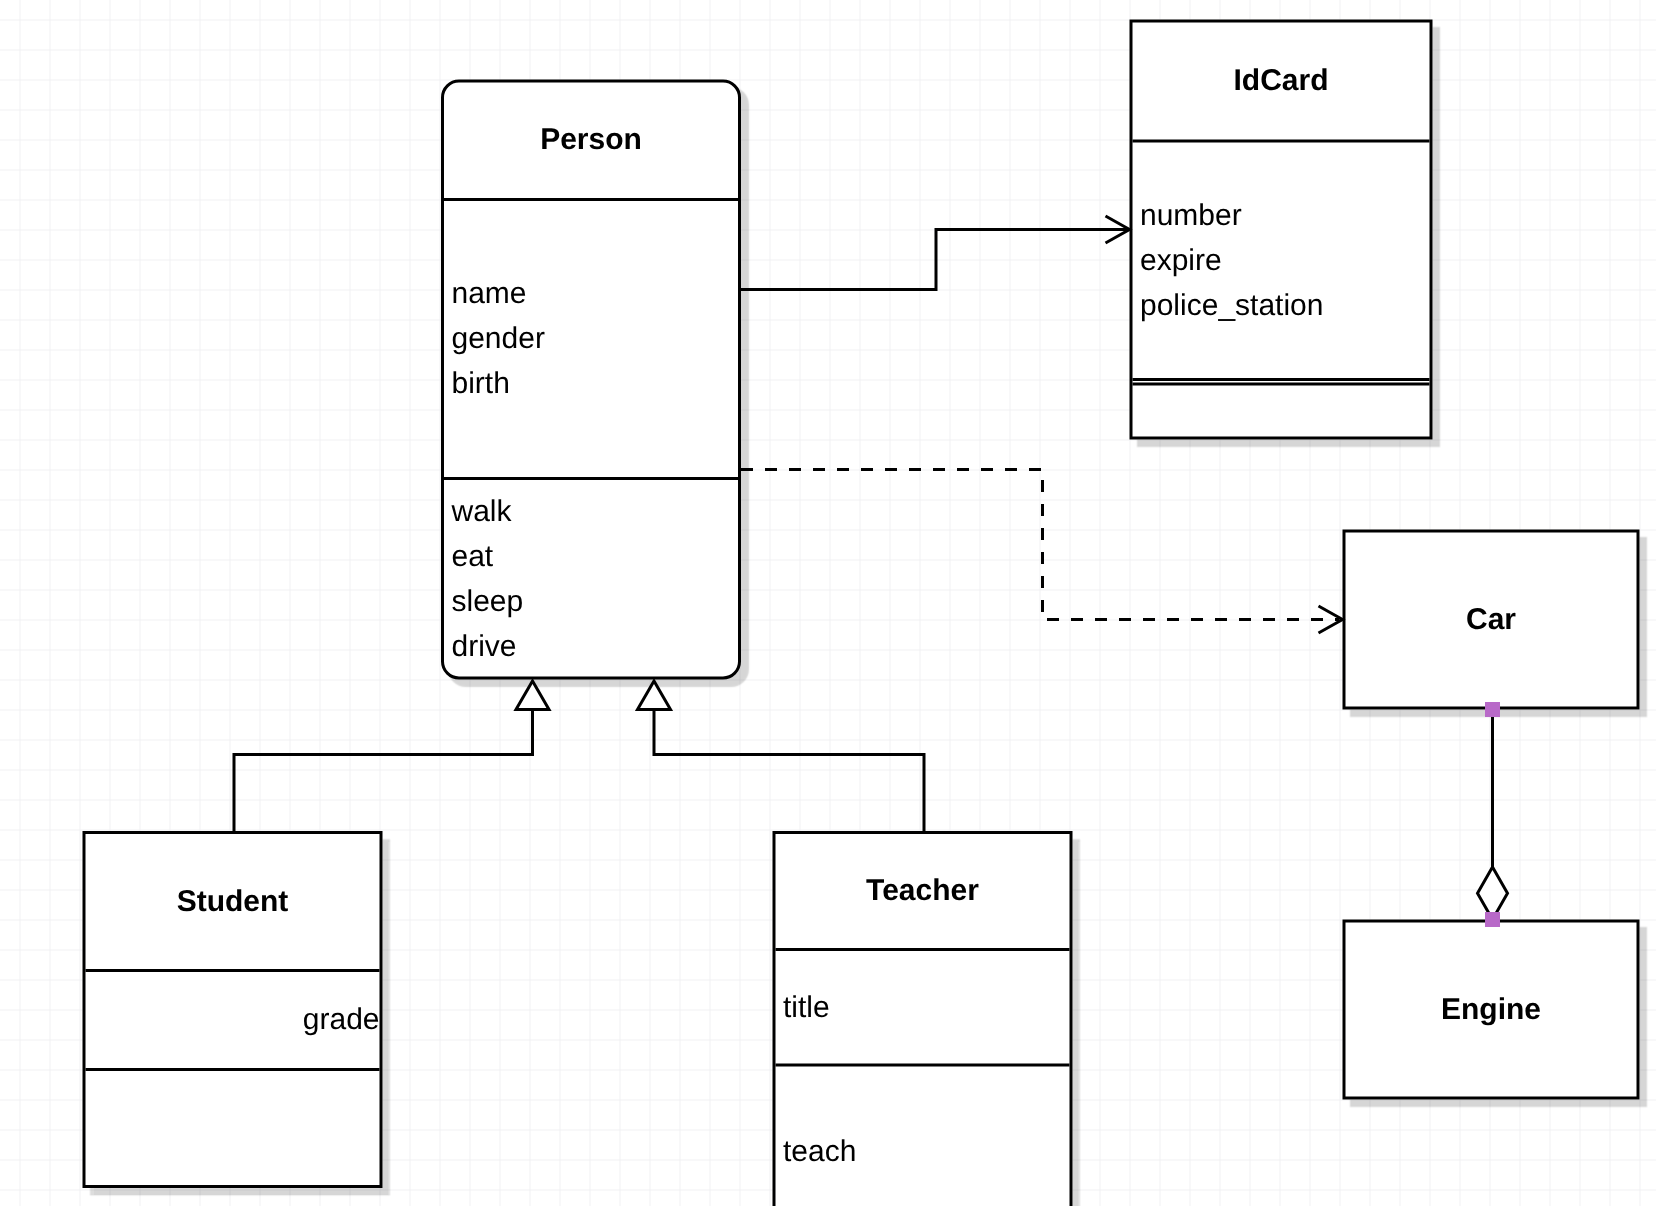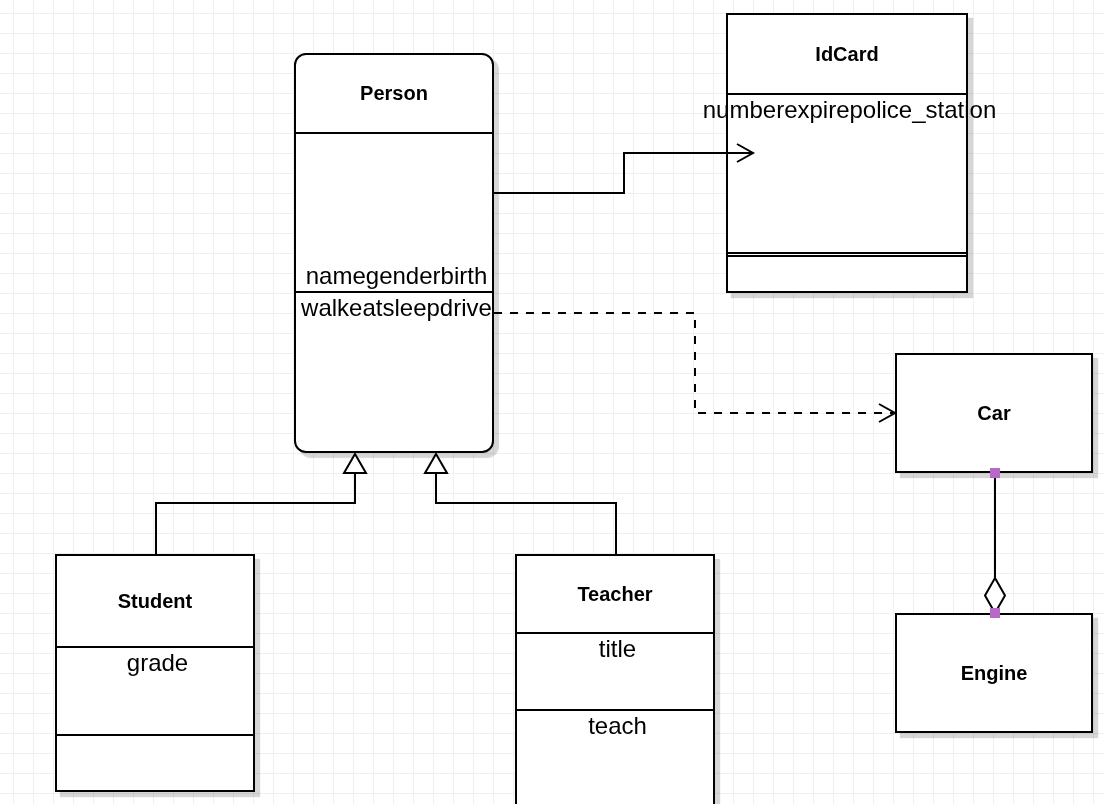--- a/index.html
+++ b/index.html
@@ -26,45 +26,45 @@
     flex-direction:column;
   }
   .umlbox .title{
     display:flex;align-items:center;justify-content:center;
     font-weight:bold;font-size:20px;
     box-sizing:border-box;
     flex:0 0 auto;
   }
   .umlbox .title.with-sep{border-bottom:2px solid #000;}
   .umlbox .comp{
-    display:flex;flex-direction:row;justify-content:center;
-    font-size:24px;line-height:30px;
+    display:flex;flex-direction:column;justify-content:center;
+    font-size:20px;line-height:30px;
     padding-left:5px;
     box-sizing:border-box;
     flex:0 0 auto;
   }
   .umlbox .comp.sep{border-bottom:2px solid #000;}
   .umlbox .comp.grow{flex:1 1 auto;}
   .umlbox .gap1{height:1px;flex:0 0 auto;}
   .umlbox .empty-comp{border-top:2px solid #000;flex:1 1 auto;}
 
   
   #box-person {left:294px;top:53px;width:200px;height:400px;border-radius:12px;}
   #box-person .title{height:79px;}
-  #box-person .attrs{height:159px;align-items:flex-end;}
-  #box-idcard {left:726px;top:13px;width:242px;height:280px;}
+  #box-person .attrs{height:186px;}
+  #box-idcard {left:753px;top:13px;width:202px;height:280px;}
   #box-idcard .title{height:80px;}
   #box-idcard .attrs{height:159px;}
   #box-car    {left:895px;top:353px;width:198px;height:120px;}
   #box-car .title{height:100%;}
   #box-engine {left:895px;top:613px;width:198px;height:120px;}
   #box-engine .title{height:100%;}
   #box-student{left:55px;top:554px;width:200px;height:238px;}
   #box-student .title{height:92px;}
-  #box-student .comp-a{height:88px;}
+  #box-student .comp-a{height:66px;align-items:flex-end;}
   #box-teacher{left:515px;top:554px;width:200px;height:273px;}
   #box-teacher .title{height:78px;}
   #box-teacher .comp-a{height:77px;}
 
   svg.wires{position:absolute;left:0;top:0;pointer-events:none;}
 </style>
 </head>
 <body>
 
 <div class="canvas">

